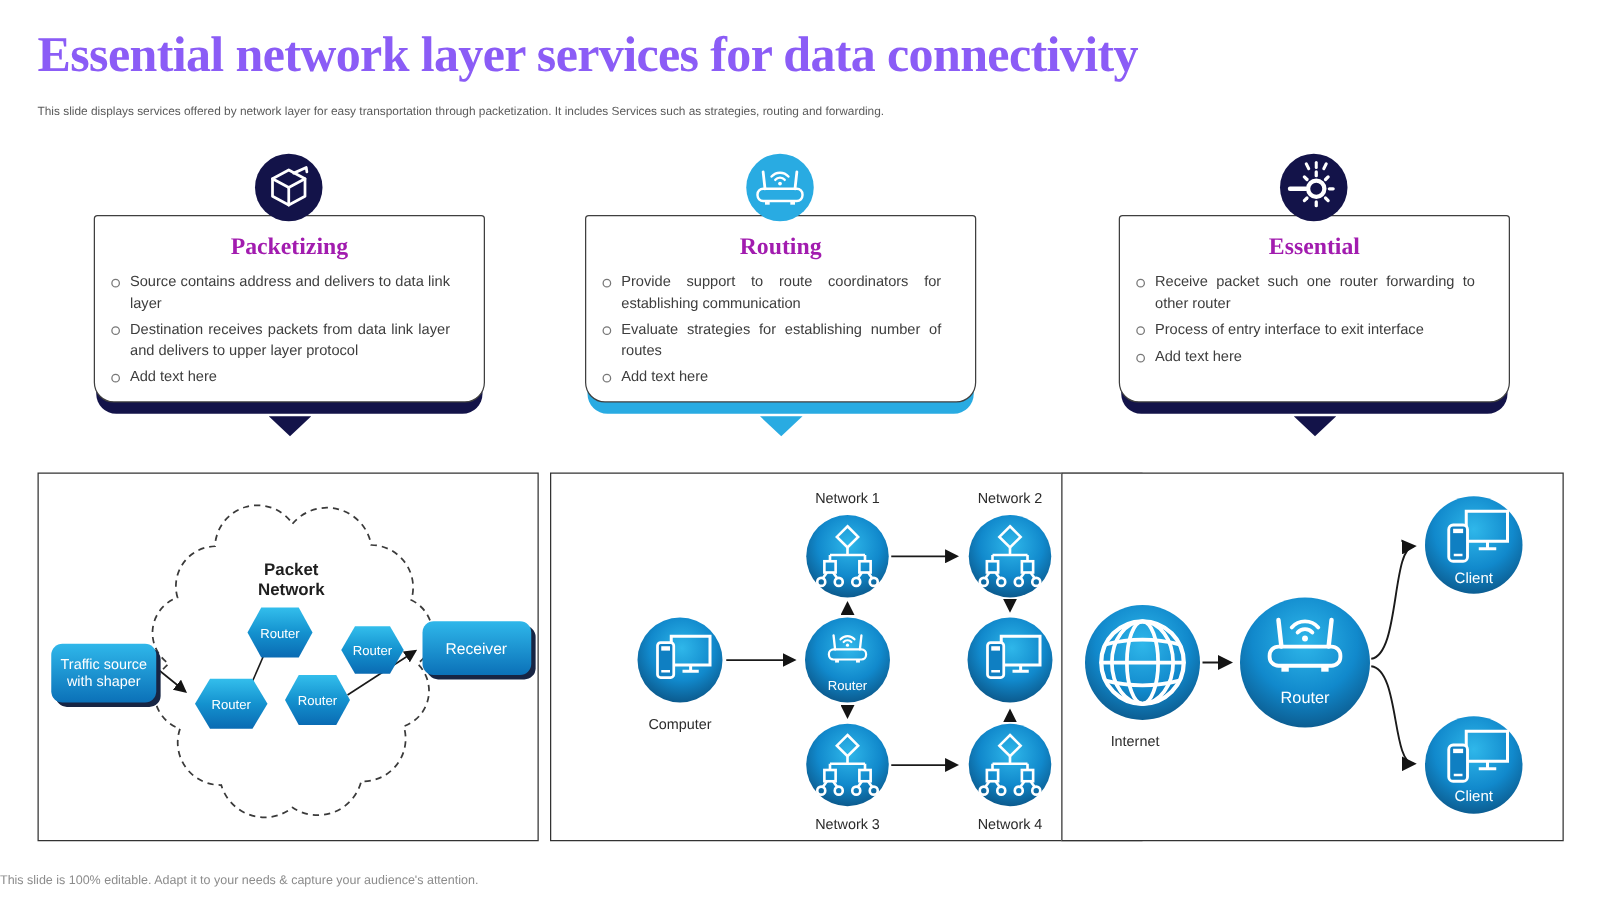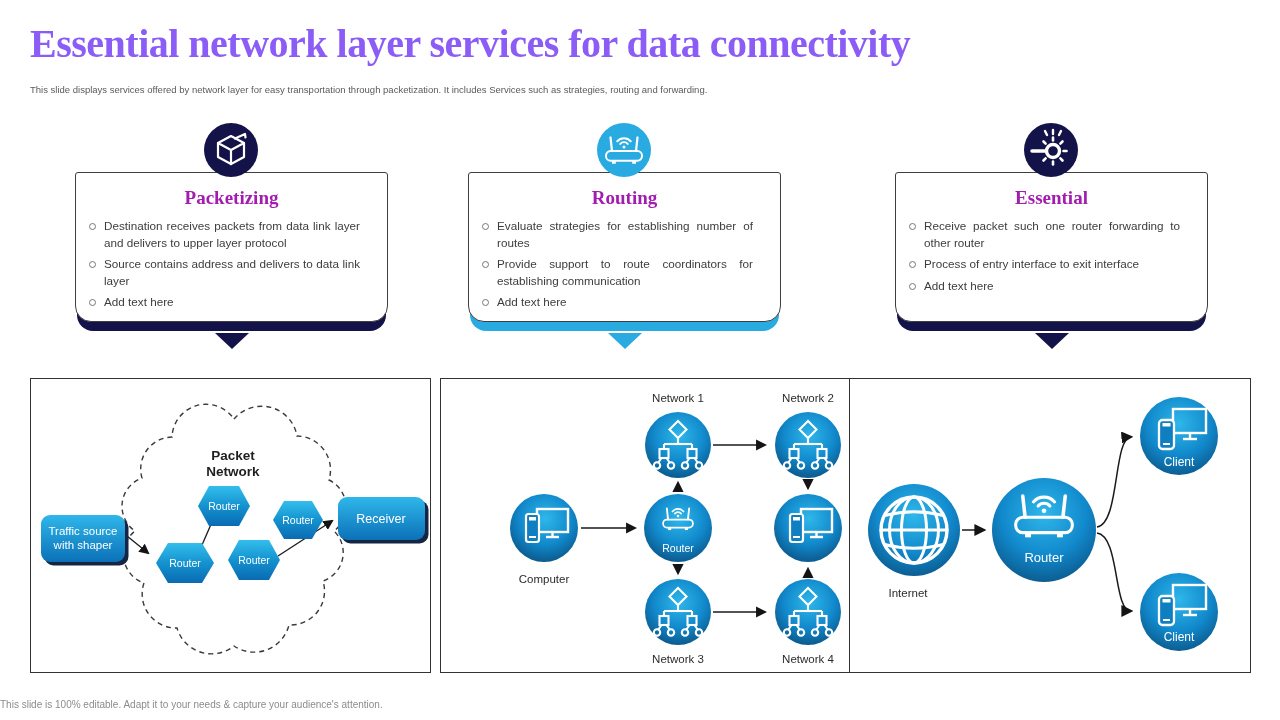--- a/index.html
+++ b/index.html
@@ -50,22 +50,22 @@
 
   <div class="title">Essential network layer services for data connectivity</div>
   <div class="subtitle">This slide displays services offered by network layer for easy transportation through packetization. It includes Services such as strategies, routing and forwarding.</div>
 
   <div class="card-group cg1">
     <div class="under navy-bg"></div>
     <div class="pointer navy-tri"></div>
     <div class="card">
       <h2>Packetizing</h2>
       <ul>
+        <li><span class="mark"></span><span>Source contains address and delivers to data link layer</span></li>
         <li><span class="mark"></span><span>Destination receives packets from data link layer and delivers to upper layer protocol</span></li>
-        <li><span class="mark"></span><span>Source contains address and delivers to data link layer</span></li>
         <li><span class="mark"></span><span>Add text here</span></li>
       </ul>
     </div>
     <div class="icon-circle navy-bg">
       <svg width="54" height="54" viewBox="0 0 54 54">
         <g stroke="#fff" stroke-width="2.2" fill="none" stroke-linejoin="round" stroke-linecap="round">
           <path d="M27,13 L40,20 L27,27 L14,20 Z"></path>
           <path d="M14,20 L14,34 L27,41 L27,27"></path>
           <path d="M40,20 L40,34 L27,41"></path>
           <path d="M31,15.5 L41,11 L41.5,14.5"></path>
@@ -73,22 +73,22 @@
       </svg>
     </div>
   </div>
 
   <div class="card-group cg2">
     <div class="under blue-bg"></div>
     <div class="pointer blue-tri"></div>
     <div class="card">
       <h2>Routing</h2>
       <ul>
+        <li><span class="mark"></span><span>Provide support to route coordinators for establishing communication</span></li>
         <li><span class="mark"></span><span>Evaluate strategies for establishing number of routes</span></li>
-        <li><span class="mark"></span><span>Provide support to route coordinators for establishing communication</span></li>
         <li><span class="mark"></span><span>Add text here</span></li>
       </ul>
     </div>
     <div class="icon-circle blue-bg">
       <svg width="54" height="54" viewBox="0 0 54 54">
         <g transform="translate(27,31) scale(0.75)" stroke="#fff" fill="none" stroke-linecap="round">
           <path d="M-16,-4 L-18,-22" stroke-width="3"></path>
           <path d="M16,-4 L18,-22" stroke-width="3"></path>
           <path d="M-9,-17 A12,12 0 0 1 9,-17" stroke-width="2.6"></path>
           <path d="M-5,-13.5 A6.5,6.5 0 0 1 5,-13.5" stroke-width="2.6"></path>

